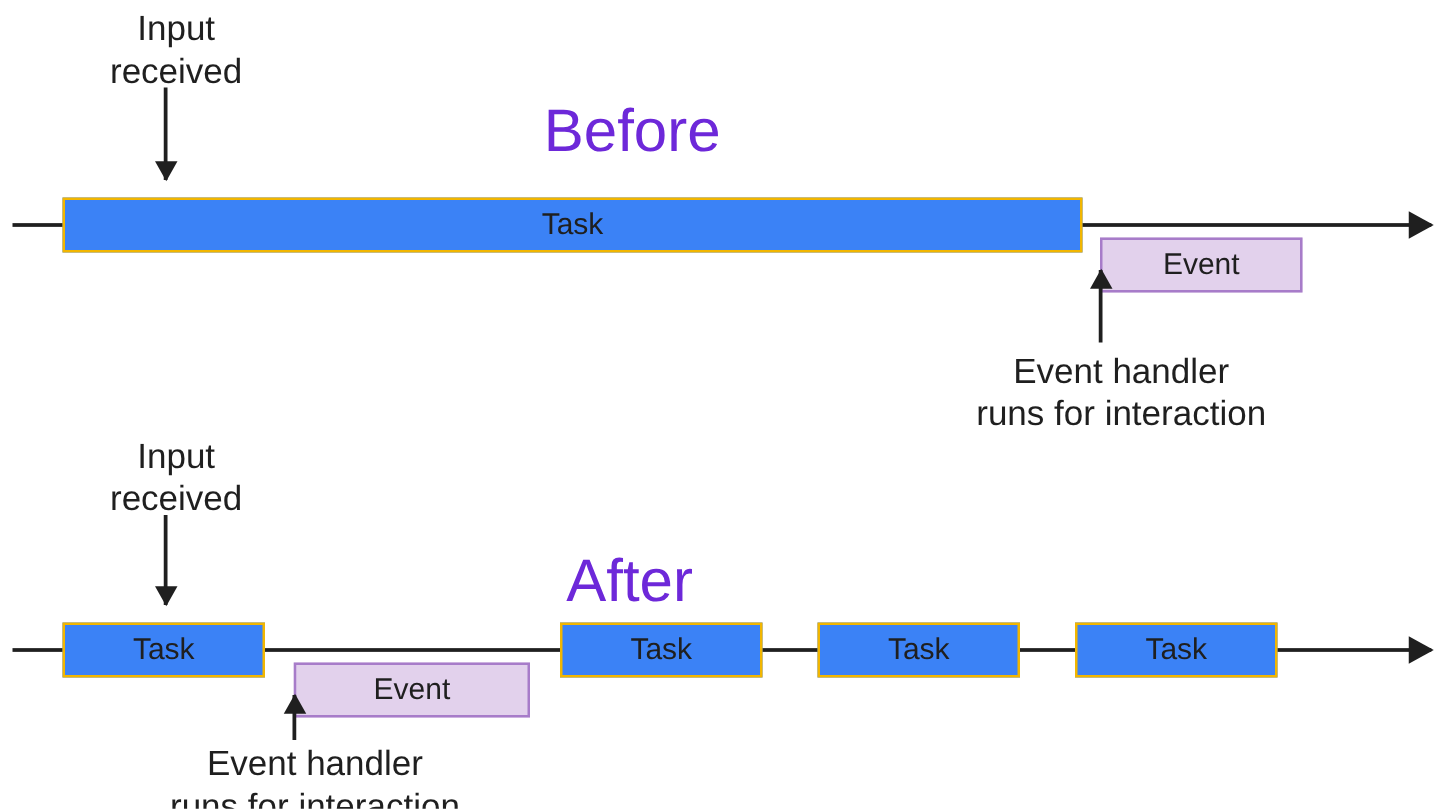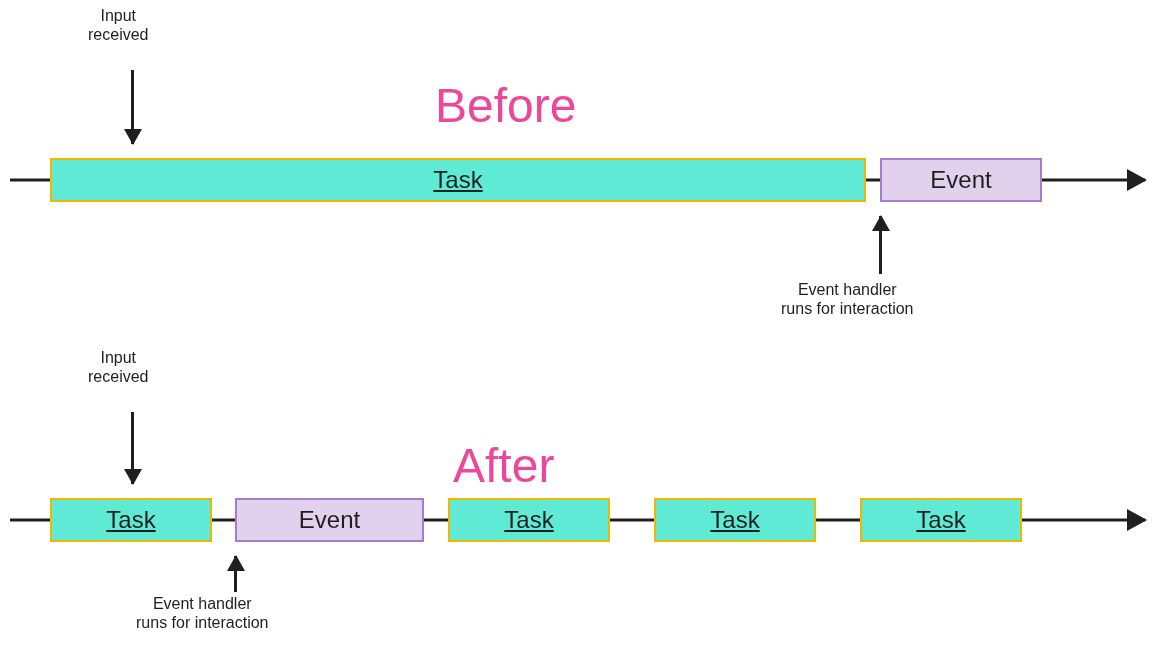--- a/index.html
+++ b/index.html
@@ -13,21 +13,21 @@
   }
   .canvas {
     position: relative;
     width: 1155px;
     height: 647px;
   }
   .heading {
     position: absolute;
     font-size: 48px;
     font-weight: 400;
-    color: #ec4899;
+    color: #6d28d9;
     text-align: center;
     white-space: nowrap;
   }
   .timeline {
     position: absolute;
     height: 44px;
   }
   .axis {
     position: absolute;
     top: 50%;
@@ -78,31 +78,31 @@
     box-sizing: border-box;
     border: 2.5px solid;
     display: flex;
     align-items: center;
     justify-content: center;
     font-size: 24px;
     color: #1f1f1f;
     background-clip: padding-box;
   }
   .block.task {
-    background: #5eead4;
+    background: #3b82f6;
     border-color: #f2b600;
-    text-decoration: underline;
   }
   .block.event {
     background: #e2d1ec;
     border-color: #a77cc9;
+    margin-top: 32px;
   }
   .ann {
     position: absolute;
-    font-size: 16px;
+    font-size: 28px;
     color: #1f1f1f;
     text-align: center;
     line-height: 1.2;
     white-space: nowrap;
   }
   .v-arrow {
     position: absolute;
     width: 3px;
     background: #1f1f1f;
   }

